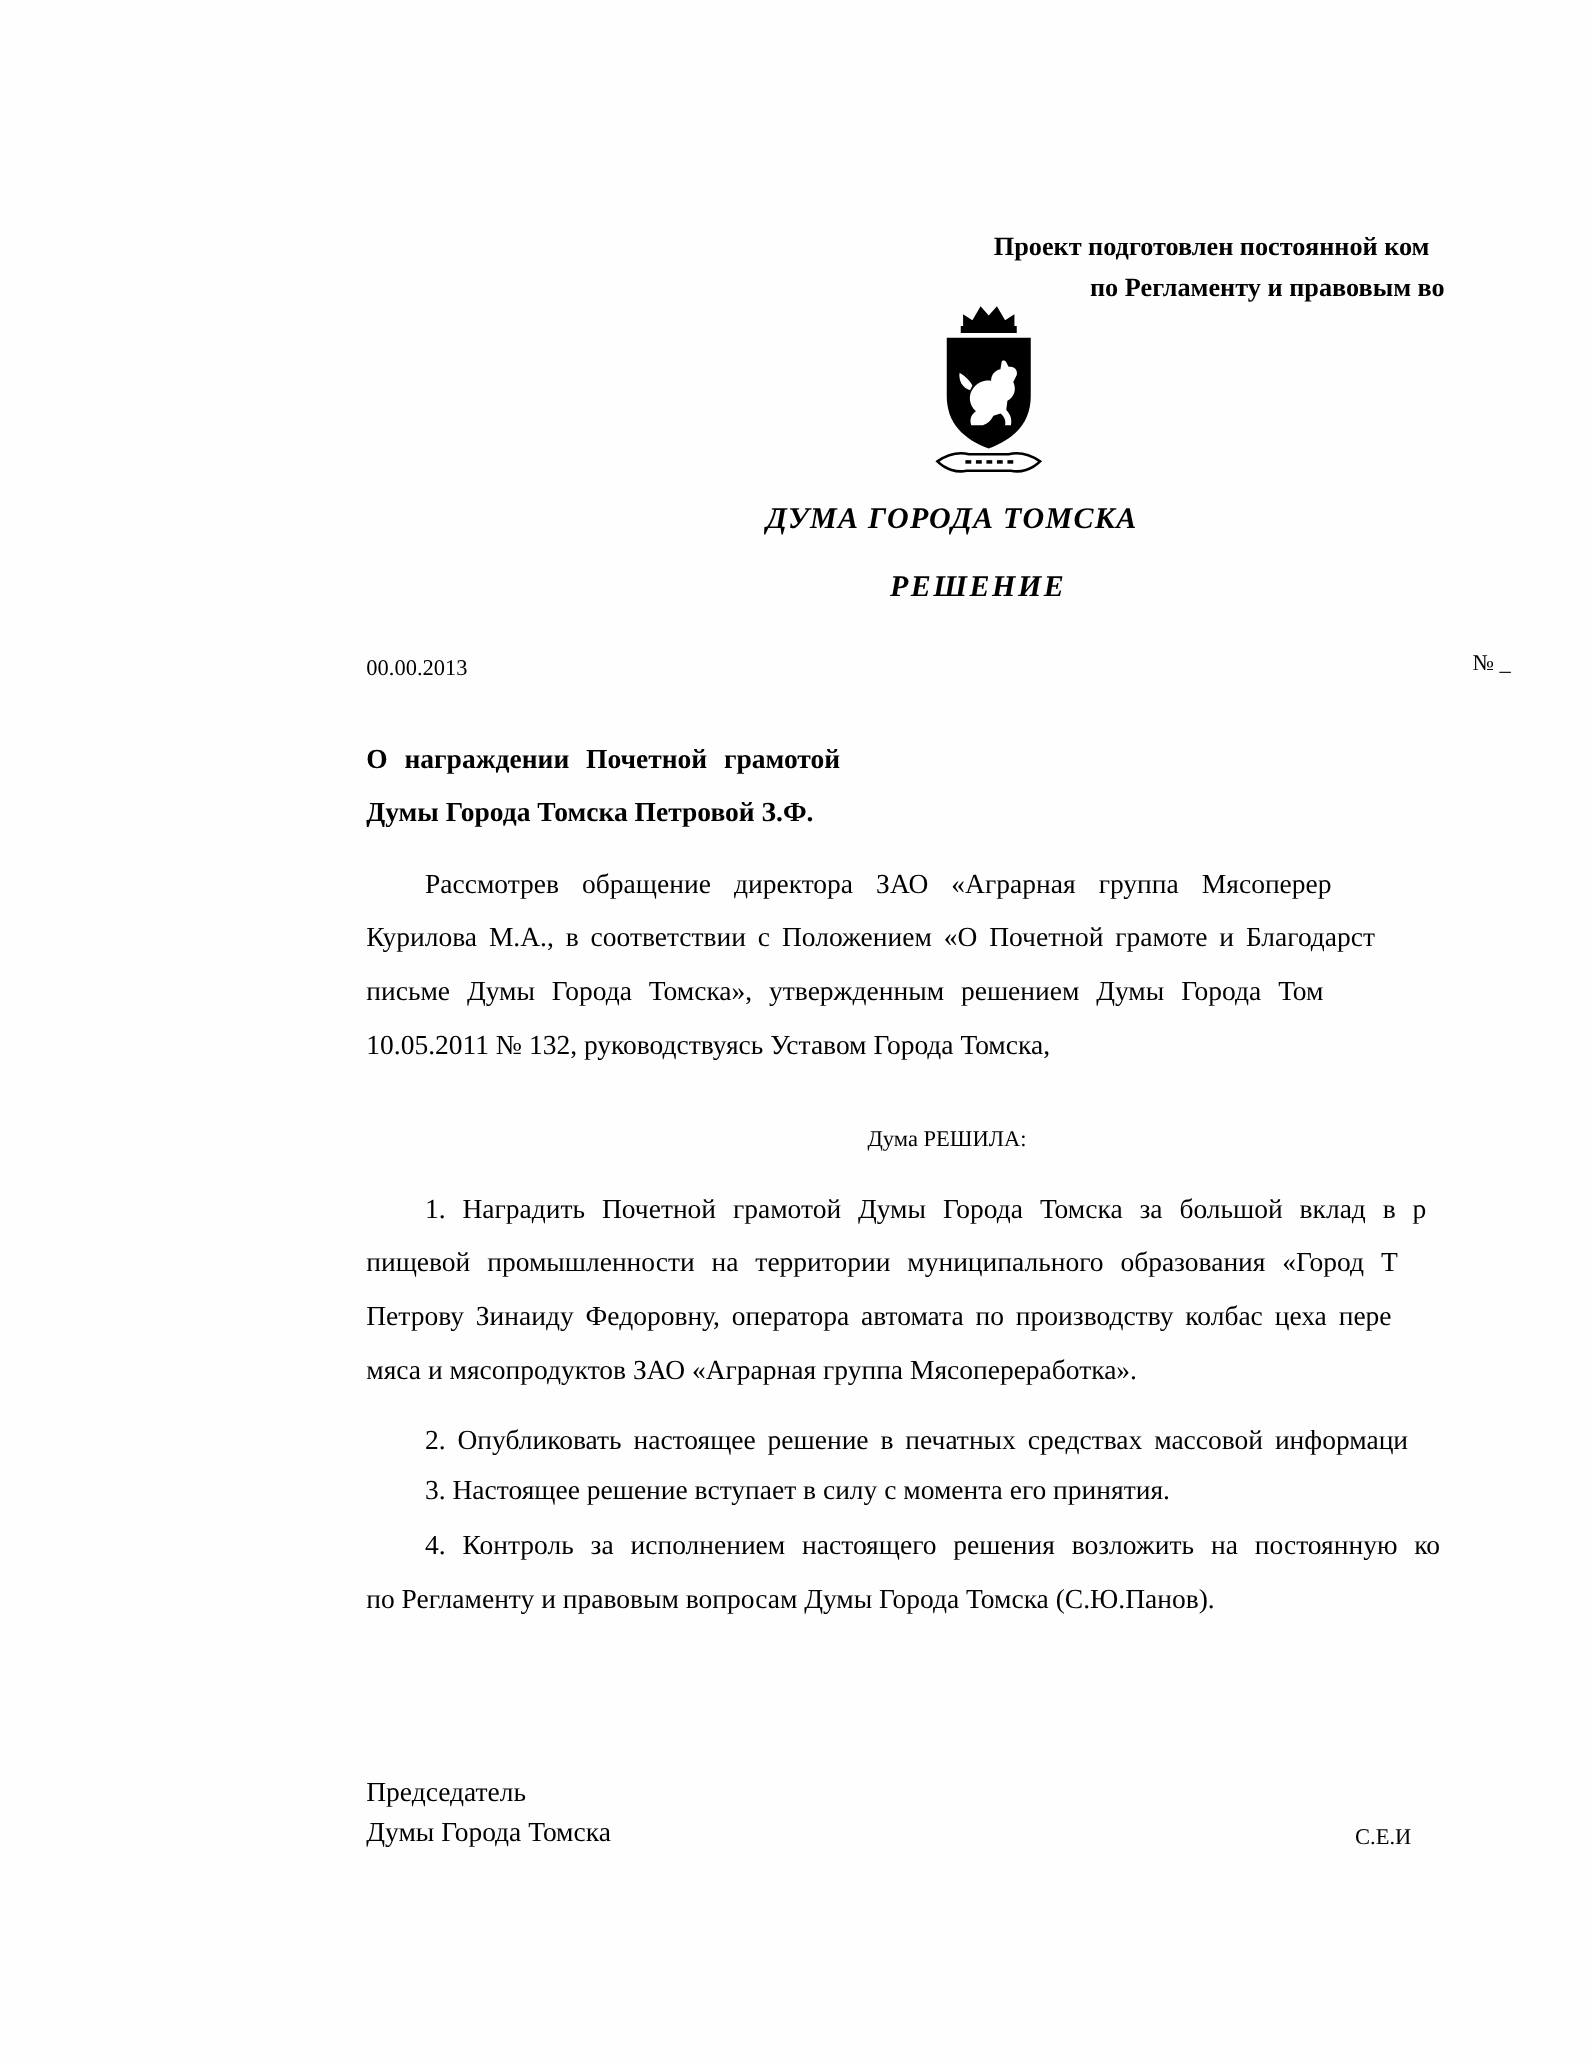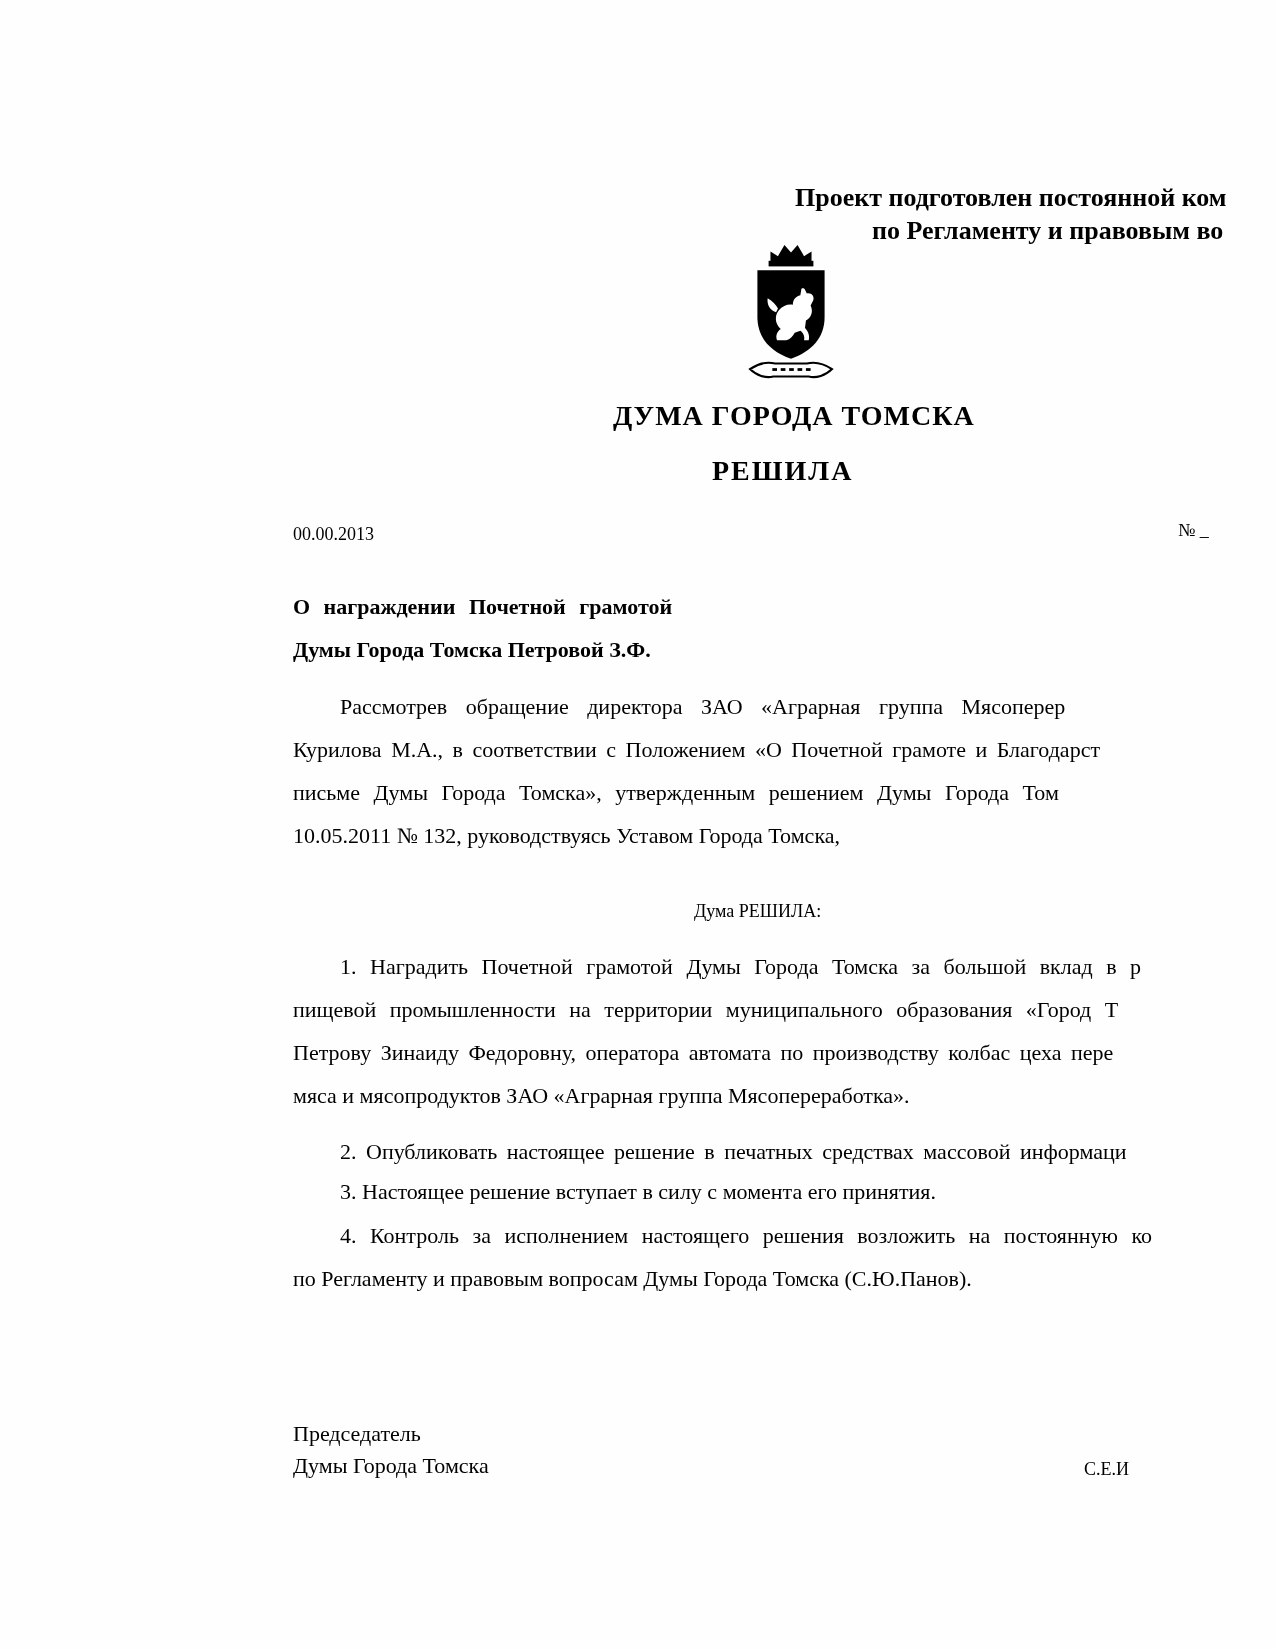--- a/index.html
+++ b/index.html
@@ -12,22 +12,22 @@
     overflow: hidden;
     font-family: "Liberation Serif", serif;
     color: #000;
     margin: 0 auto;
   }
   .line { white-space: nowrap; position: absolute; font-size: 18px; line-height: 43px; }
   .bold { font-weight: bold; }
   .ws-1 { word-spacing: 4px; }
   .ws-2 { word-spacing: 8px; }
   .ws-3 { word-spacing: 13px; }
-  .note-line { font-size: 26px; font-weight: bold; }
-  .title-line { font-size: 28px; font-weight: bold; letter-spacing: 1px; }
+  .note-line { font-size: 21px; font-weight: bold; }
+  .title-line { font-size: 24px; font-weight: bold; letter-spacing: 1px; font-style: italic; }
   .para { position: absolute; left: 293px; width: 1400px; }
   .para .pline { white-space: nowrap; font-size: 22px; line-height: 43px; }
   .indent { padding-left: 47px; }
   .emblem { position: absolute; left: 735px; top: 235px; width: 112px; height: 158px; }
 </style>
 </head>
 <body>
 
 <div class="page">
 
@@ -55,21 +55,21 @@
       <rect x="40" y="138" width="5" height="3" fill="#000"></rect>
       <rect x="49" y="138" width="5" height="3" fill="#000"></rect>
       <rect x="58" y="138" width="5" height="3" fill="#000"></rect>
       <rect x="67" y="138" width="5" height="3" fill="#000"></rect>
       <rect x="76" y="138" width="5" height="3" fill="#000"></rect>
     </g>
   </svg>
 
   <div class="line title-line" style="left: 613px; top: 394px;">ДУМА ГОРОДА ТОМСКА</div>
 
-  <div class="line title-line" style="left: 712px; top: 449px; letter-spacing: 2px;">РЕШИЛА</div>
+  <div class="line title-line" style="left: 712px; top: 449px; letter-spacing: 2px;">РЕШЕНИЕ</div>
 
   <div class="line" style="left: 293px; top: 513px;">00.00.2013</div>
   <div class="line" style="left: 1178px; top: 509px;">№ _</div>
 
   <div class="para" style="top: 585px;">
     <div class="pline bold ws-2">О награждении Почетной грамотой</div>
     <div class="pline bold">Думы Города Томска Петровой З.Ф.</div>
   </div>
 
   <div class="para" style="top: 685px;">

